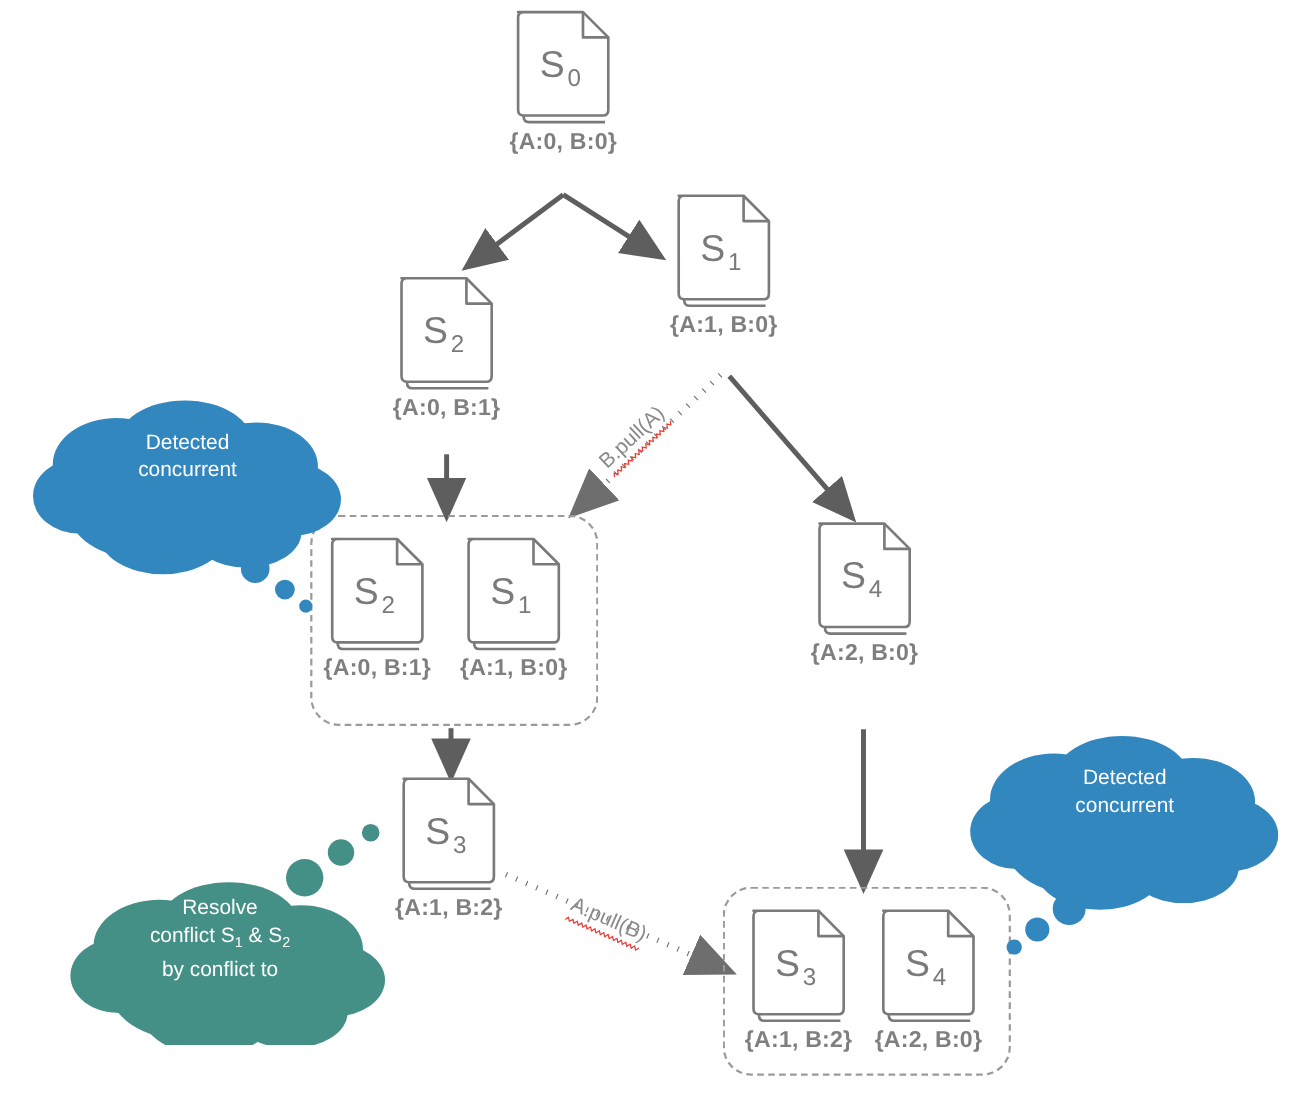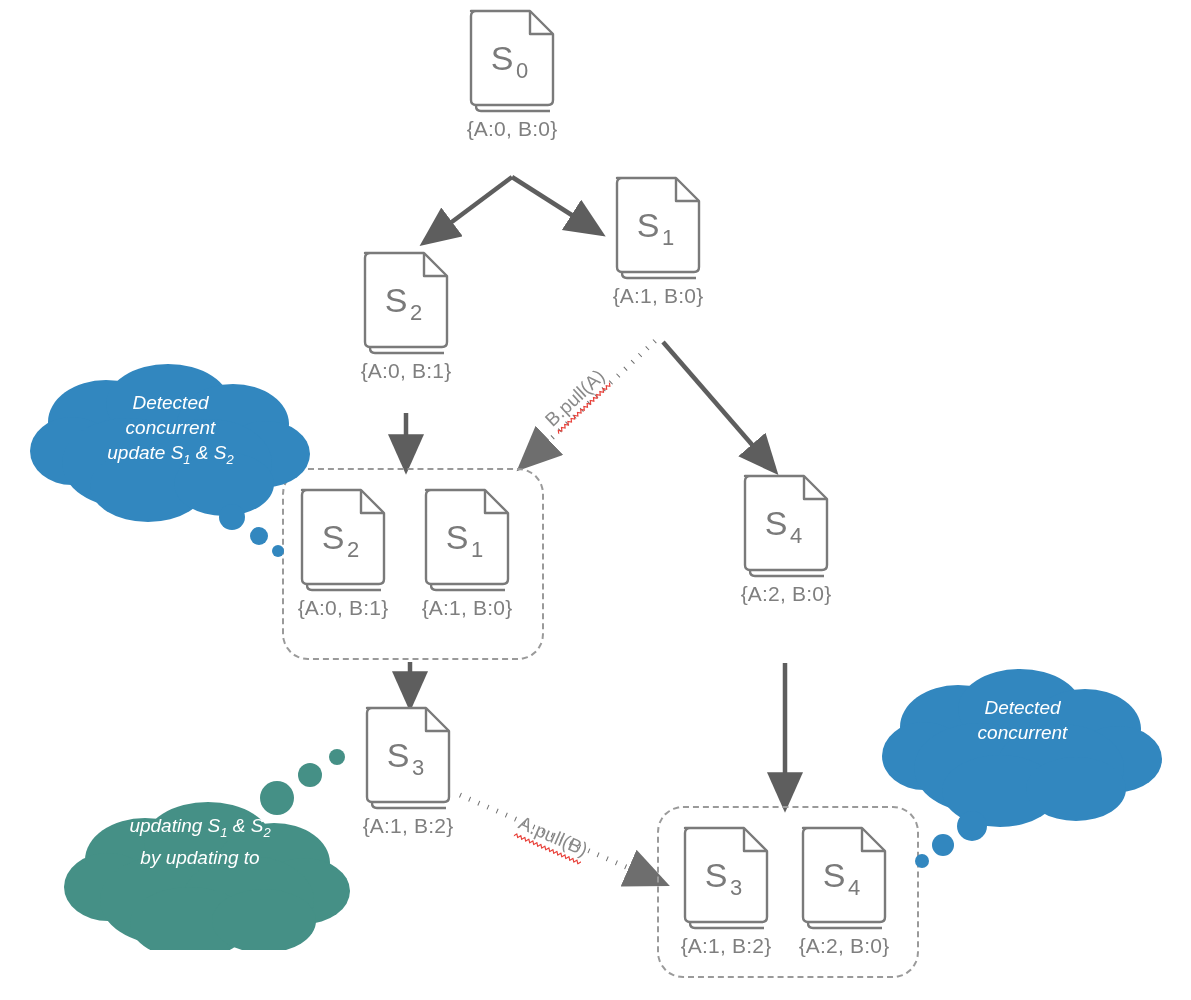--- a/index.html
+++ b/index.html
@@ -34,20 +34,21 @@
     height: 106px;
     display: block;
     margin: 0 auto;
   }
   .doc-label {
     font-size: 21px;
     color: #7f7f7f;
     letter-spacing: 0.2px;
     margin-top: 3px;
     white-space: nowrap;
+    font-weight: bold;
   }
   .doc-sid {
     font-size: 34px;
     fill: #7a7a7a;
   }
   .doc-sid-sub {
     font-size: 22px;
     fill: #7a7a7a;
   }
   .group-box {
@@ -61,21 +62,20 @@
     position: absolute;
   }
   .cloud-text {
     position: absolute;
     color: #ffffff;
     font-size: 19px;
     line-height: 25px;
     text-align: center;
     width: 100%;
     left: 0;
-    font-style: italic;
   }
   .cloud-text sub {
     font-size: 13px;
   }
   .edge-label {
     position: absolute;
     font-size: 19px;
     color: #8a8a8a;
     white-space: nowrap;
     transform-origin: 0 0;
@@ -249,21 +249,20 @@
         <ellipse cx="120" cy="128" rx="58" ry="36"></ellipse>
         <ellipse cx="196" cy="126" rx="50" ry="32"></ellipse>
         <circle cx="204" cy="159" r="13"></circle>
         <circle cx="231" cy="178" r="9"></circle>
         <circle cx="250" cy="193" r="6"></circle>
       </g>
     </svg>
     <div class="cloud-text" style="top:32px;">
       <div>Detected</div>
       <div>concurrent</div>
-      <div><span>update S</span><sub>1</sub><span> &amp; S</span><sub>2</sub></div>
     </div>
   </div>
 
   <div class="cloud" style="left:50px; top:735px; width:300px; height:215px;">
     <svg width="300" height="215" viewBox="0 0 300 215">
       <g fill="#459086">
         <circle cx="287" cy="22" r="8"></circle>
         <circle cx="260" cy="40" r="12"></circle>
         <circle cx="227" cy="63" r="17"></circle>
         <ellipse cx="95" cy="125" rx="60" ry="42"></ellipse>
@@ -271,22 +270,23 @@
         <ellipse cx="224" cy="128" rx="56" ry="40"></ellipse>
         <ellipse cx="58" cy="152" rx="44" ry="34"></ellipse>
         <ellipse cx="254" cy="156" rx="46" ry="33"></ellipse>
         <ellipse cx="118" cy="165" rx="68" ry="45"></ellipse>
         <ellipse cx="198" cy="165" rx="66" ry="44"></ellipse>
         <ellipse cx="140" cy="188" rx="60" ry="36"></ellipse>
         <ellipse cx="214" cy="186" rx="52" ry="32"></ellipse>
       </g>
     </svg>
     <div class="cloud-text" style="top:78px;">
-      <div><span>updating S</span><sub>1</sub><span> &amp; S</span><sub>2</sub></div>
-      <div>by updating to</div>
+      <div>Resolve</div>
+      <div><span>conflict S</span><sub>1</sub><span> &amp; S</span><sub>2</sub></div>
+      <div>by conflict to</div>
     </div>
   </div>
 
   <div class="cloud" style="left:880px; top:663px; width:285px; height:205px;">
     <svg width="285" height="205" viewBox="0 0 285 205">
       <g fill="#3287bf">
         <ellipse cx="78" cy="64" rx="58" ry="42"></ellipse>
         <ellipse cx="140" cy="46" rx="62" ry="40"></ellipse>
         <ellipse cx="205" cy="66" rx="56" ry="40"></ellipse>
         <ellipse cx="44" cy="93" rx="42" ry="34"></ellipse>

